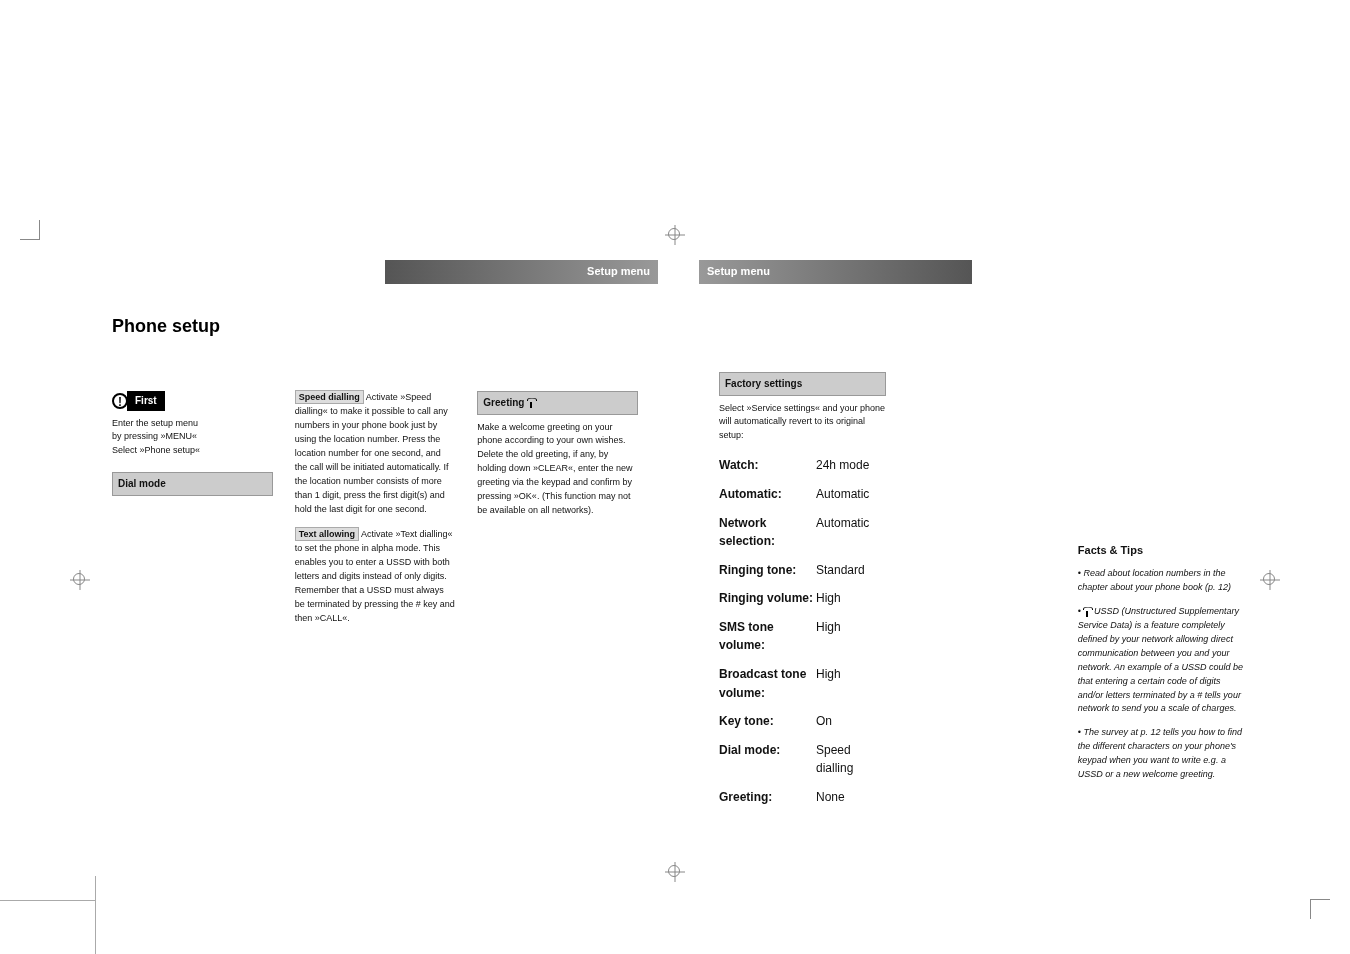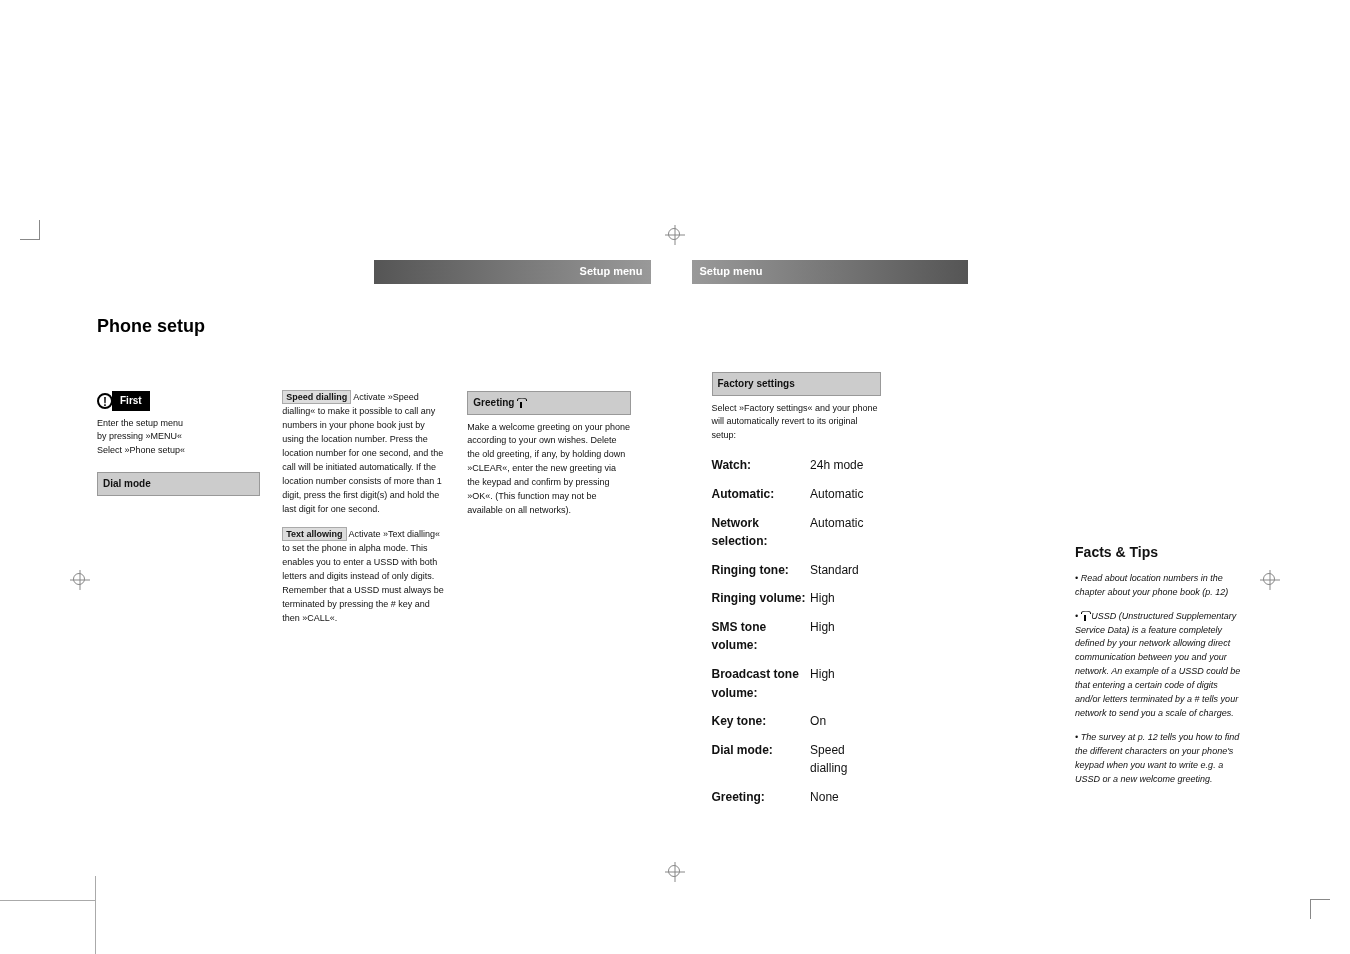--- a/index.html
+++ b/index.html
@@ -11,42 +11,42 @@
 .registration::before, .registration::after { content: ''; position: absolute; background: #888; }
 .registration::before { left: 50%; top: 0; width: 1px; height: 100%; transform: translateX(-50%); }
 .registration::after { top: 50%; left: 0; height: 1px; width: 100%; transform: translateY(-50%); }
 .registration .circ { position: absolute; width: 12px; height: 12px; border: 1px solid #888; border-radius: 50%; top: 3px; left: 3px; }
 .reg-top { top: 225px; left: 50%; transform: translateX(-50%); }
 .reg-mid { top: 570px; left: 70px; }
 .reg-mid-r { top: 570px; right: 70px; }
 .reg-bot { bottom: 72px; left: 50%; transform: translateX(-50%); }
 .hairline-v { position: absolute; width: 1px; background: #aaa; }
 .hairline-h { position: absolute; height: 1px; background: #aaa; }
-.spread { position: absolute; top: 260px; left: 97px; right: 105px; height: 580px; display: flex; gap: 41px; }
+.spread { position: absolute; top: 260px; left: 112px; right: 105px; height: 580px; display: flex; gap: 41px; }
 .page { flex: 1; position: relative; }
 .header-bar { position: absolute; top: 0; height: 24px; left: 0; right: 0; }
 .header-left { background: linear-gradient(to right, #fff 0%, #fff 50%, #555 50%, #999 100%); }
 .header-right { background: linear-gradient(to right, #999 0%, #555 50%, #fff 50%, #fff 100%); }
 .hdr-left-text { position: absolute; right: 8px; color: #fff; font-size: 11px; top: 5px; font-weight: bold; }
 .hdr-right-text { position: absolute; left: 8px; color: #fff; font-size: 11px; top: 5px; font-weight: bold; }
 .pagenum { position: absolute; top: 0; font-size: 18px; font-weight: bold; color: #333; }
 .pagenum-left { left: 0; }
 .pagenum-right { right: 0; }
 .content-left { position: absolute; top: 56px; left: 0; right: 20px; }
 .content-right { position: absolute; top: 68px; left: 20px; right: 0; display: flex; gap: 35px; }
 h1.title { font-size: 18px; font-weight: bold; margin-bottom: 10px; }
 .cols-left { display: flex; gap: 22px; margin-top: 4px; }
 .col { flex: 1; font-size: 9px; line-height: 1.55; color: #111; margin-top: 44px; }
 .first-badge { display: flex; align-items: center; margin-bottom: 6px; }
 .bang-circle { width: 16px; height: 16px; border: 2px solid #000; border-radius: 50%; text-align: center; font-weight: bold; font-size: 12px; line-height: 14px; }
 .first-label { background: #000; color: #fff; font-weight: bold; font-size: 10px; padding: 2px 8px; margin-left: -1px; }
 .section-head { background: #ccc; border: 1px solid #999; font-weight: bold; font-size: 10px; padding: 3px 5px; margin: 14px 0 6px 0; display: block; }
 .section-head.tight { margin-top: 0; }
 .inline-head { background: #ddd; border: 1px solid #aaa; font-weight: bold; font-size: 9px; padding: 1px 3px; display: inline; }
-.facts-head { font-weight: bold; font-size: 14px; margin-bottom: 8px; }
+.facts-head { font-weight: bold; font-size: 11px; margin-bottom: 8px; }
 .facts-col { font-size: 9px; line-height: 1.55; font-style: italic; }
 .antenna { display: inline-block; width: 8px; height: 10px; position: relative; vertical-align: middle; }
 .antenna::before { content: ''; position: absolute; bottom: 0; left: 3px; width: 2px; height: 6px; background: #000; }
 .antenna::after { content: ''; position: absolute; top: -1px; left: 0; width: 8px; height: 4px; border-top: 1px solid #000; border-left: 1px solid #000; border-right: 1px solid #000; border-radius: 4px 4px 0 0; transform: scaleY(0.6); }
 .settings-table { width: 100%; font-size: 12px; border-collapse: collapse; }
 .settings-table td { padding: 5px 0; vertical-align: top; }
 .settings-table td:first-child { font-weight: bold; width: 58%; }
 .facts-p { margin-bottom: 10px; }
 .enter-block { line-height: 1.55; }
 </style>
@@ -119,21 +119,21 @@
   <div class="page">
     <div class="pagenum pagenum-right">39</div>
     <div class="header-bar header-right">
       <span class="hdr-right-text">Setup menu</span>
     </div>
 
     <div class="content-right">
 
       <div class="col" style="flex:1.1;">
         <span class="section-head tight">Factory settings</span>
-        <div style="margin-bottom:8px;">Select »Factory settings« and your phone will automatically revert to its original setup:</div>
+        <div style="margin-bottom:8px;">Select »Service settings« and your phone will automatically revert to its original setup:</div>
         <table class="settings-table">
           <tbody>
               <tr>
                 <td>Watch:</td>
                 <td>24h mode</td>
               </tr>
           <tr>
                 <td>Automatic:</td>
                 <td>Automatic</td>
               </tr>

